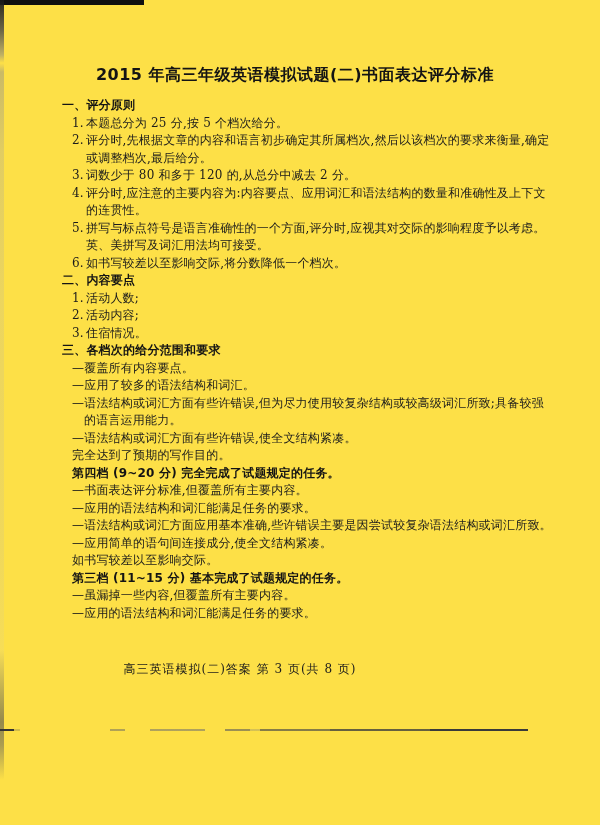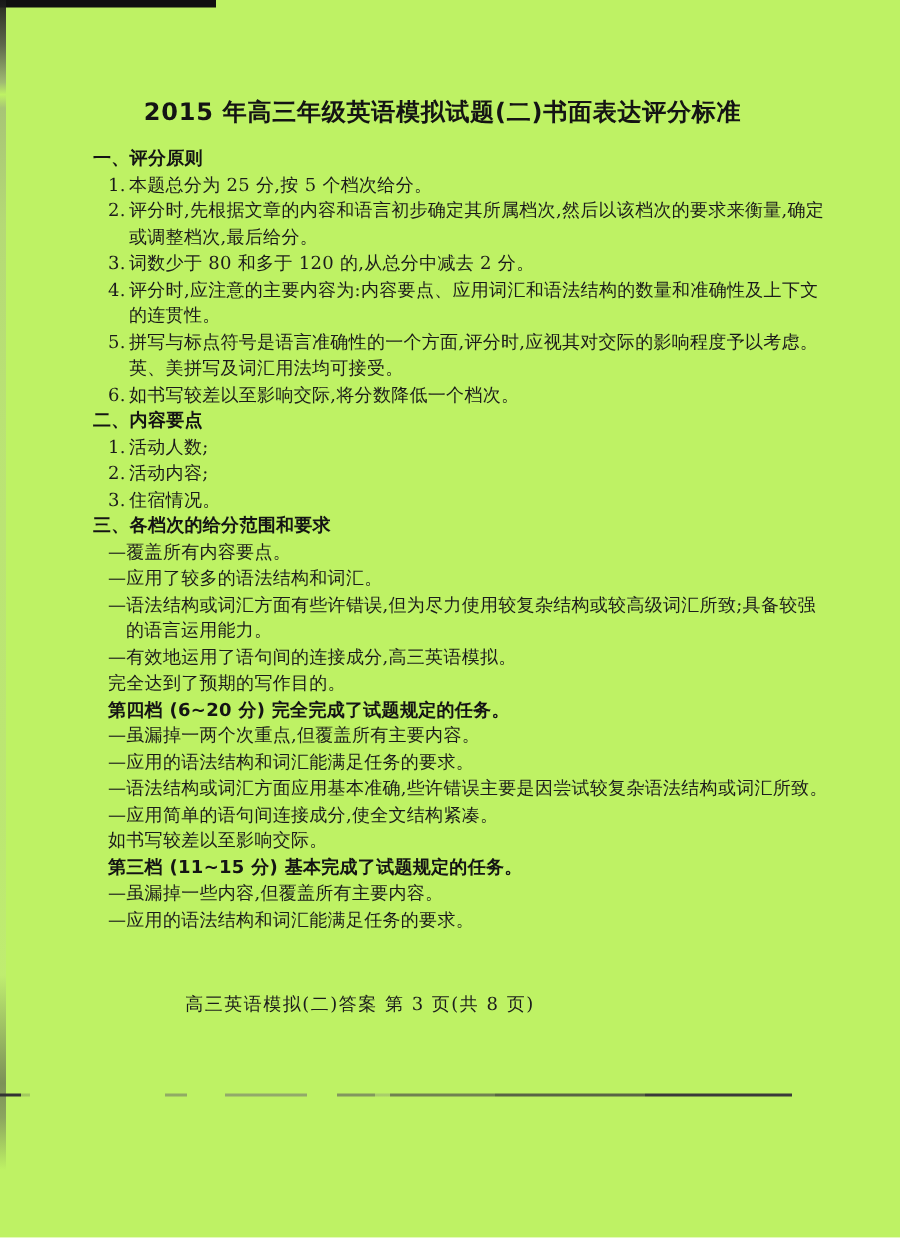--- a/index.html
+++ b/index.html
@@ -1,18 +1,18 @@
 <!DOCTYPE html>
 <html><head>
 <meta charset="utf-8">
 <style>
   html,body{margin:0;padding:0;background:#ffffff;}
   .page{
     position:relative;width:600px;height:825px;overflow:hidden;
-    background:#bef264;
+    background:#fde047;
     color:#1b1b1b;
     font-family:"DejaVu Serif", serif;
   }
   
   .artifact-top{position:absolute;left:0;top:0;width:144px;height:5px;background:#101010;}
   .artifact-left{
     position:absolute;left:0;top:0;width:4px;height:780px;
     background:linear-gradient(180deg,
       rgba(25,25,25,.92) 0px, rgba(70,70,70,.8) 30px, rgba(130,130,130,.5) 55px,
       rgba(255,255,255,0) 63px, rgba(140,140,140,.45) 72px, rgba(160,160,160,.3) 150px,
@@ -101,25 +101,25 @@
     <div class="item">
       <span class="num">3.</span>
       <span class="txt">住宿情况。</span>
     </div>
 
     <div class="h">三、各档次的给分范围和要求</div>
 
     <div class="dash">—覆盖所有内容要点。</div>
     <div class="dash">—应用了较多的语法结构和词汇。</div>
     <div class="dash">—语法结构或词汇方面有些许错误,但为尽力使用较复杂结构或较高级词汇所致;具备较强的语言运用能力。</div>
-    <div class="dash">—有效地运用了语句间的连接成分,高三英语模拟。</div>
+    <div class="dash">—语法结构或词汇方面有些许错误,使全文结构紧凑。</div>
     <div class="plain">完全达到了预期的写作目的。</div>
 
-    <div class="band-title">第四档 (6~20 分) 完全完成了试题规定的任务。</div>
-    <div class="dash">—虽漏掉一两个次重点,但覆盖所有主要内容。</div>
+    <div class="band-title">第四档 (9~20 分) 完全完成了试题规定的任务。</div>
+    <div class="dash">—书面表达评分标准,但覆盖所有主要内容。</div>
     <div class="dash">—应用的语法结构和词汇能满足任务的要求。</div>
     <div class="dash">—语法结构或词汇方面应用基本准确,些许错误主要是因尝试较复杂语法结构或词汇所致。</div>
     <div class="dash">—应用简单的语句间连接成分,使全文结构紧凑。</div>
     <div class="plain">如书写较差以至影响交际。</div>
 
     <div class="band-title">第三档 (11~15 分) 基本完成了试题规定的任务。</div>
     <div class="dash">—虽漏掉一些内容,但覆盖所有主要内容。</div>
     <div class="dash">—应用的语法结构和词汇能满足任务的要求。</div>
 
   </div>

